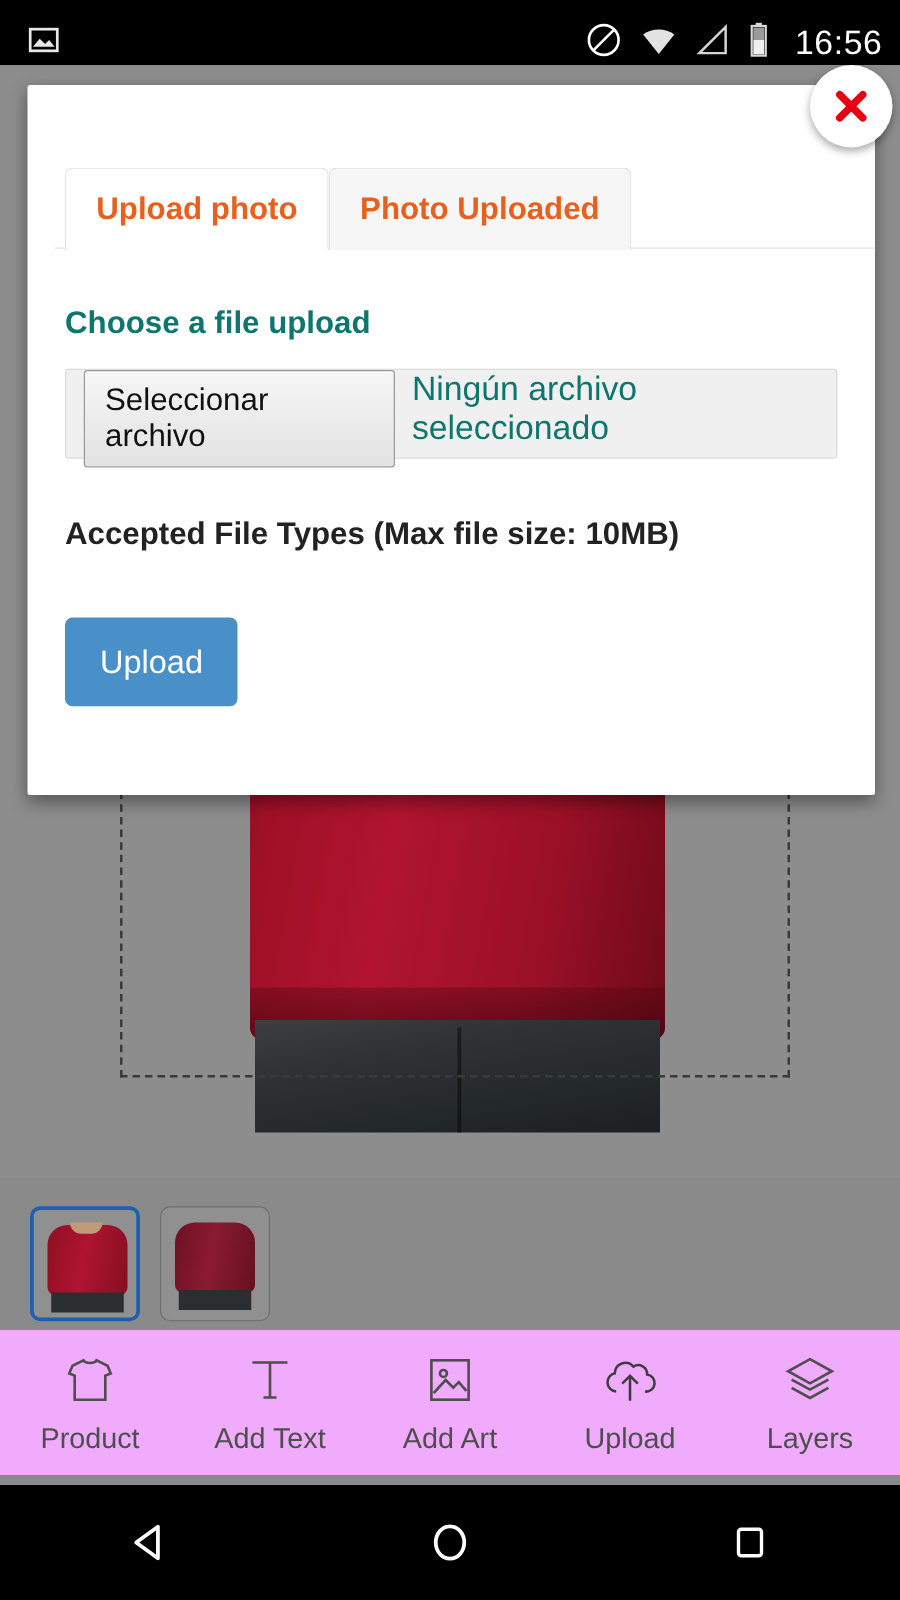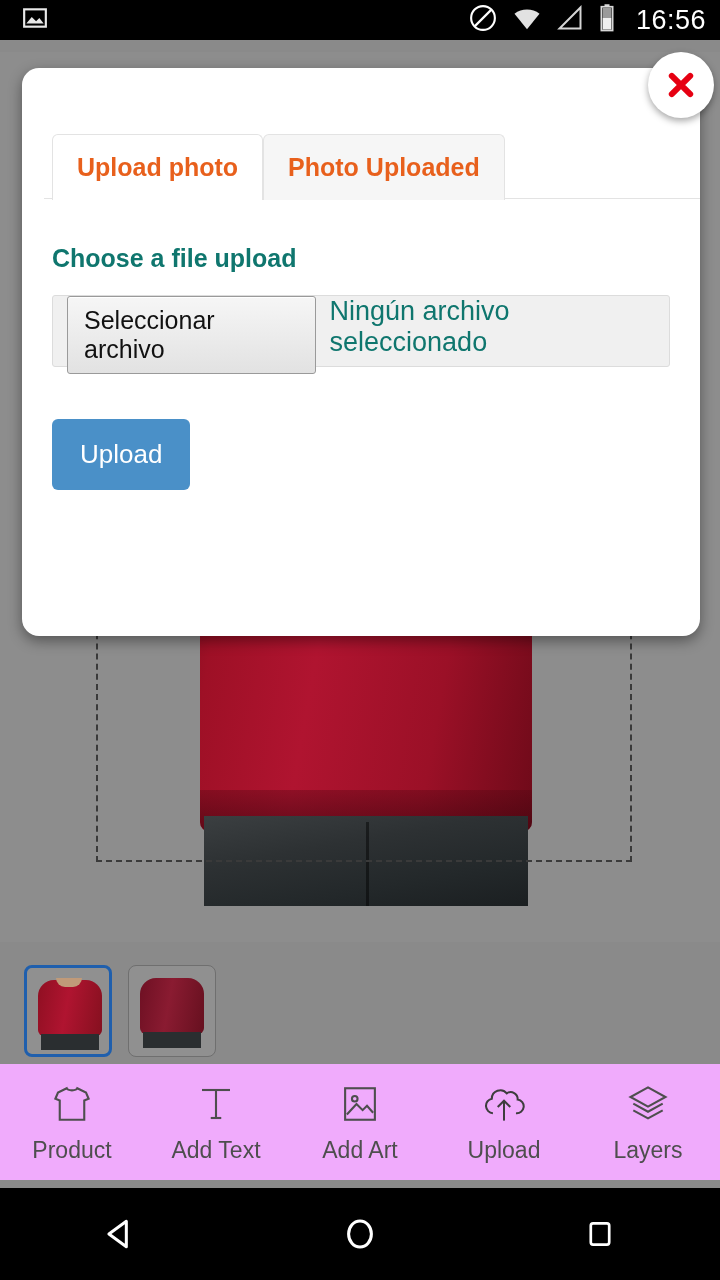--- a/index.html
+++ b/index.html
@@ -6,21 +6,21 @@
   html, body {
     width:720px; height:1280px;
     background:#000;
     font-family:"Liberation Sans", sans-serif;
     overflow:hidden;
   }
   #screen { position:relative; width:720px; height:1280px; background:#8a8a8a; overflow:hidden; }
 
   
   .statusbar {
-    position:absolute; left:0; top:0; width:720px; height:40px;
+    position:absolute; left:0; top:0; width:720px; height:68px;
     background:#000; display:flex; align-items:center;
     padding:0 14px 0 22px;
   }
   .sb-left { display:flex; align-items:center; gap:10px; }
   .sb-right { margin-left:auto; display:flex; align-items:center; gap:14px; }
   .sb-time { color:#fff; font-size:27px; letter-spacing:0.5px; margin-left:6px; }
 
   
   .canvas-area { position:absolute; left:0; top:52px; width:720px; height:890px; background:#8d8d8d; overflow:hidden; }
   .design-box {
@@ -91,21 +91,21 @@
   
   .navbar {
     position:absolute; left:0; bottom:0; width:720px; height:92px;
     background:#000; display:flex; align-items:center; justify-content:space-around;
   }
   .navbar .nb { width:70px; height:70px; display:flex; align-items:center; justify-content:center; }
 
   
   .modal {
     position:absolute; left:22px; top:68px; width:678px; height:568px;
-    background:#fff; border-radius:17px;
+    background:#fff; border-radius:2px;
     box-shadow:0 5px 14px rgba(0,0,0,0.4);
   }
   .modal-close {
     position:absolute; right:-14px; top:-16px; width:66px; height:66px;
     background:#fff; border-radius:50%;
     box-shadow:0 3px 7px rgba(0,0,0,0.35);
     display:flex; align-items:center; justify-content:center;
     cursor:pointer; z-index:5;
   }
   .tabs { position:absolute; left:30px; top:66px; display:flex; align-items:flex-end; }
@@ -284,20 +284,21 @@
     </div>
 
     <div class="modal-body">
       <div class="field-label">Choose a file upload</div>
 
       <div class="file-input">
         <span class="file-btn">Seleccionar archivo</span>
         <span class="file-name">Ningún archivo seleccionado</span>
       </div>
 
+      <div class="accepted-title">Accepted File Types (Max file size: 10MB)</div>
 
       <button class="upload-btn">Upload</button>
     </div>
   </div>
 
   <div class="navbar">
     <div class="nb">
       <svg width="38" height="38" viewBox="0 0 24 24">
         <path d="M16 4 L16 20 L5 12 Z" fill="none" stroke="#fff" stroke-width="1.9" stroke-linejoin="round"></path>
       </svg>

